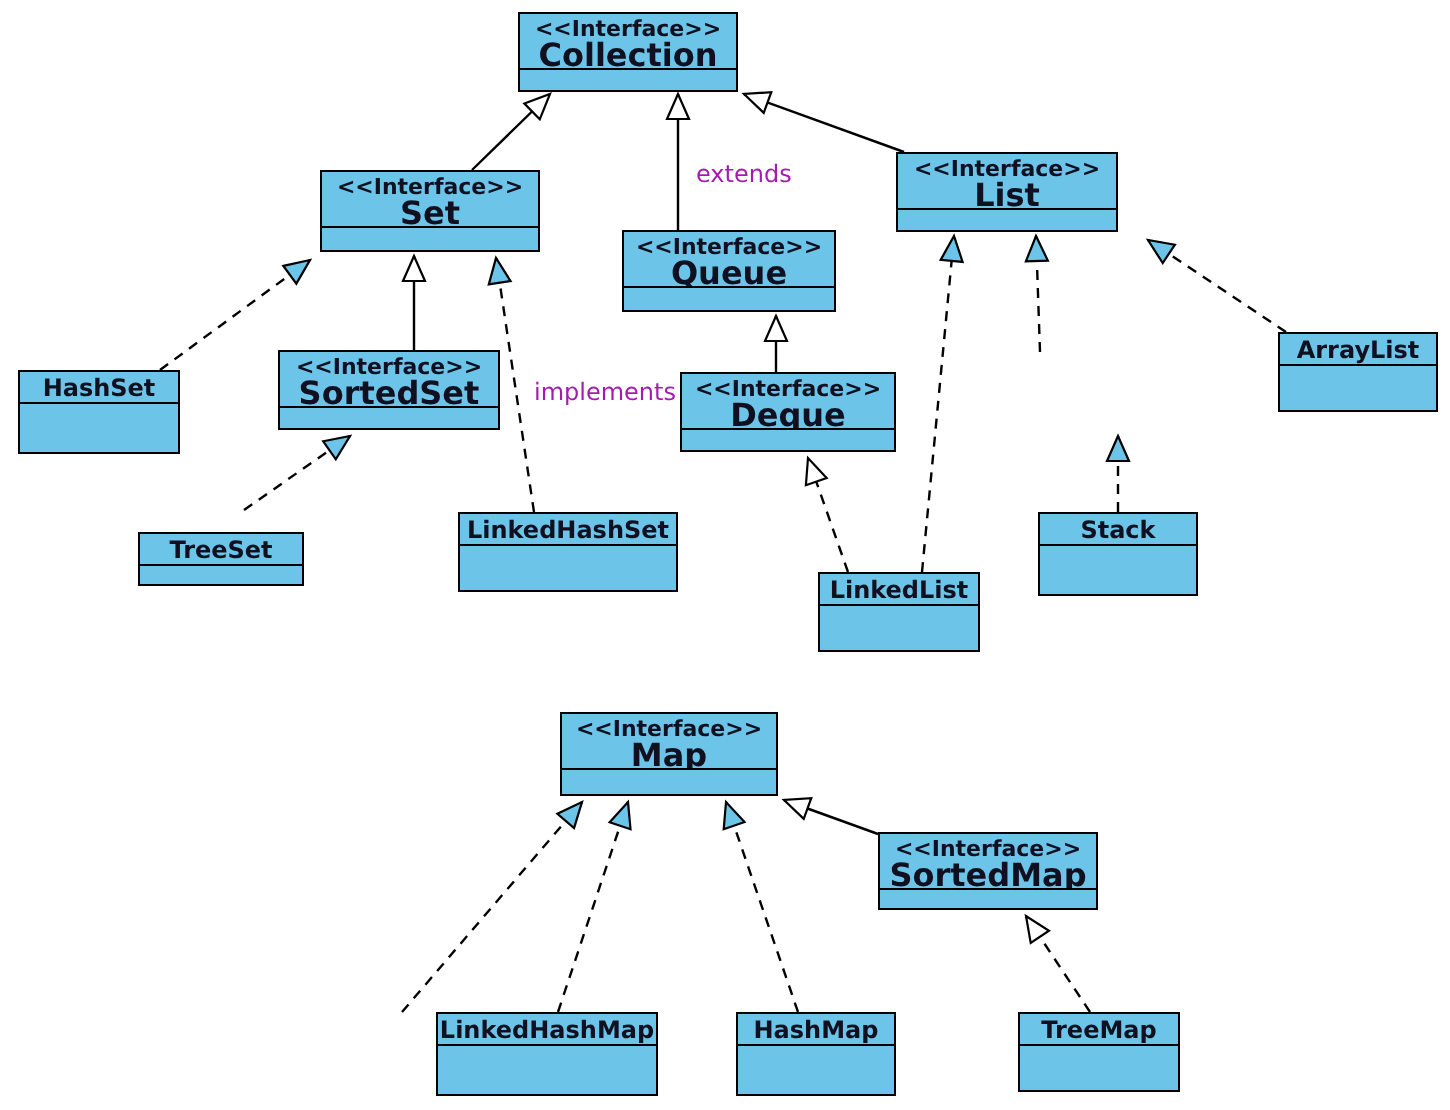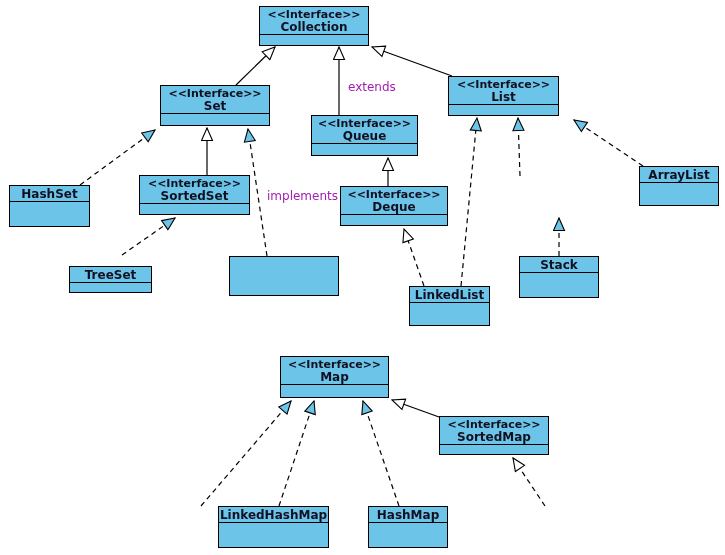--- a/index.html
+++ b/index.html
@@ -24,21 +24,21 @@
   .ntitle{
     border-bottom:1px solid #000;
     text-align:center;
     font-weight:bold;
     display:flex;flex-direction:column;justify-content:center;
     overflow:hidden;
   }
   .iface .ntitle{height:27px;}
   .cls   .ntitle{height:15px;}
   .stereo{font-size:11px;line-height:13px;}
-  .nname{font-size:12px;line-height:13px;}
+  .nname{font-size:16px;line-height:13px;}
   .cls .nname{font-size:12px;line-height:14px;}
   .nbody{flex:1;}
   .edge-label{
     position:absolute;
     font-size:12px;
     color:#a21caf;
     white-space:nowrap;
   }
 </style>
 </head>
@@ -150,20 +150,23 @@
   </div>
 
   <div class="node cls" style="left:69px;top:266px;width:83px;height:27px">
     <div class="ntitle">
       <div class="nname">TreeSet</div>
     </div>
     <div class="nbody"></div>
   </div>
 
   <div class="node cls" style="left:229px;top:256px;width:110px;height:40px">
+    <div class="ntitle">
+      <div class="nname">LinkedHashSet</div>
+    </div>
     <div class="nbody"></div>
   </div>
 
   <div class="node cls" style="left:409px;top:286px;width:81px;height:40px">
     <div class="ntitle">
       <div class="nname">LinkedList</div>
     </div>
     <div class="nbody"></div>
   </div>
 
@@ -190,17 +193,23 @@
     <div class="nbody"></div>
   </div>
 
   <div class="node cls" style="left:368px;top:506px;width:80px;height:42px">
     <div class="ntitle">
       <div class="nname">HashMap</div>
     </div>
     <div class="nbody"></div>
   </div>
 
+  <div class="node cls" style="left:509px;top:506px;width:81px;height:40px">
+    <div class="ntitle">
+      <div class="nname">TreeMap</div>
+    </div>
+    <div class="nbody"></div>
+  </div>
 
   <div class="edge-label" style="left:348px;top:80px">extends</div>
   <div class="edge-label" style="left:267px;top:189px">implements</div>
 
 </div>
 
 </body></html>

